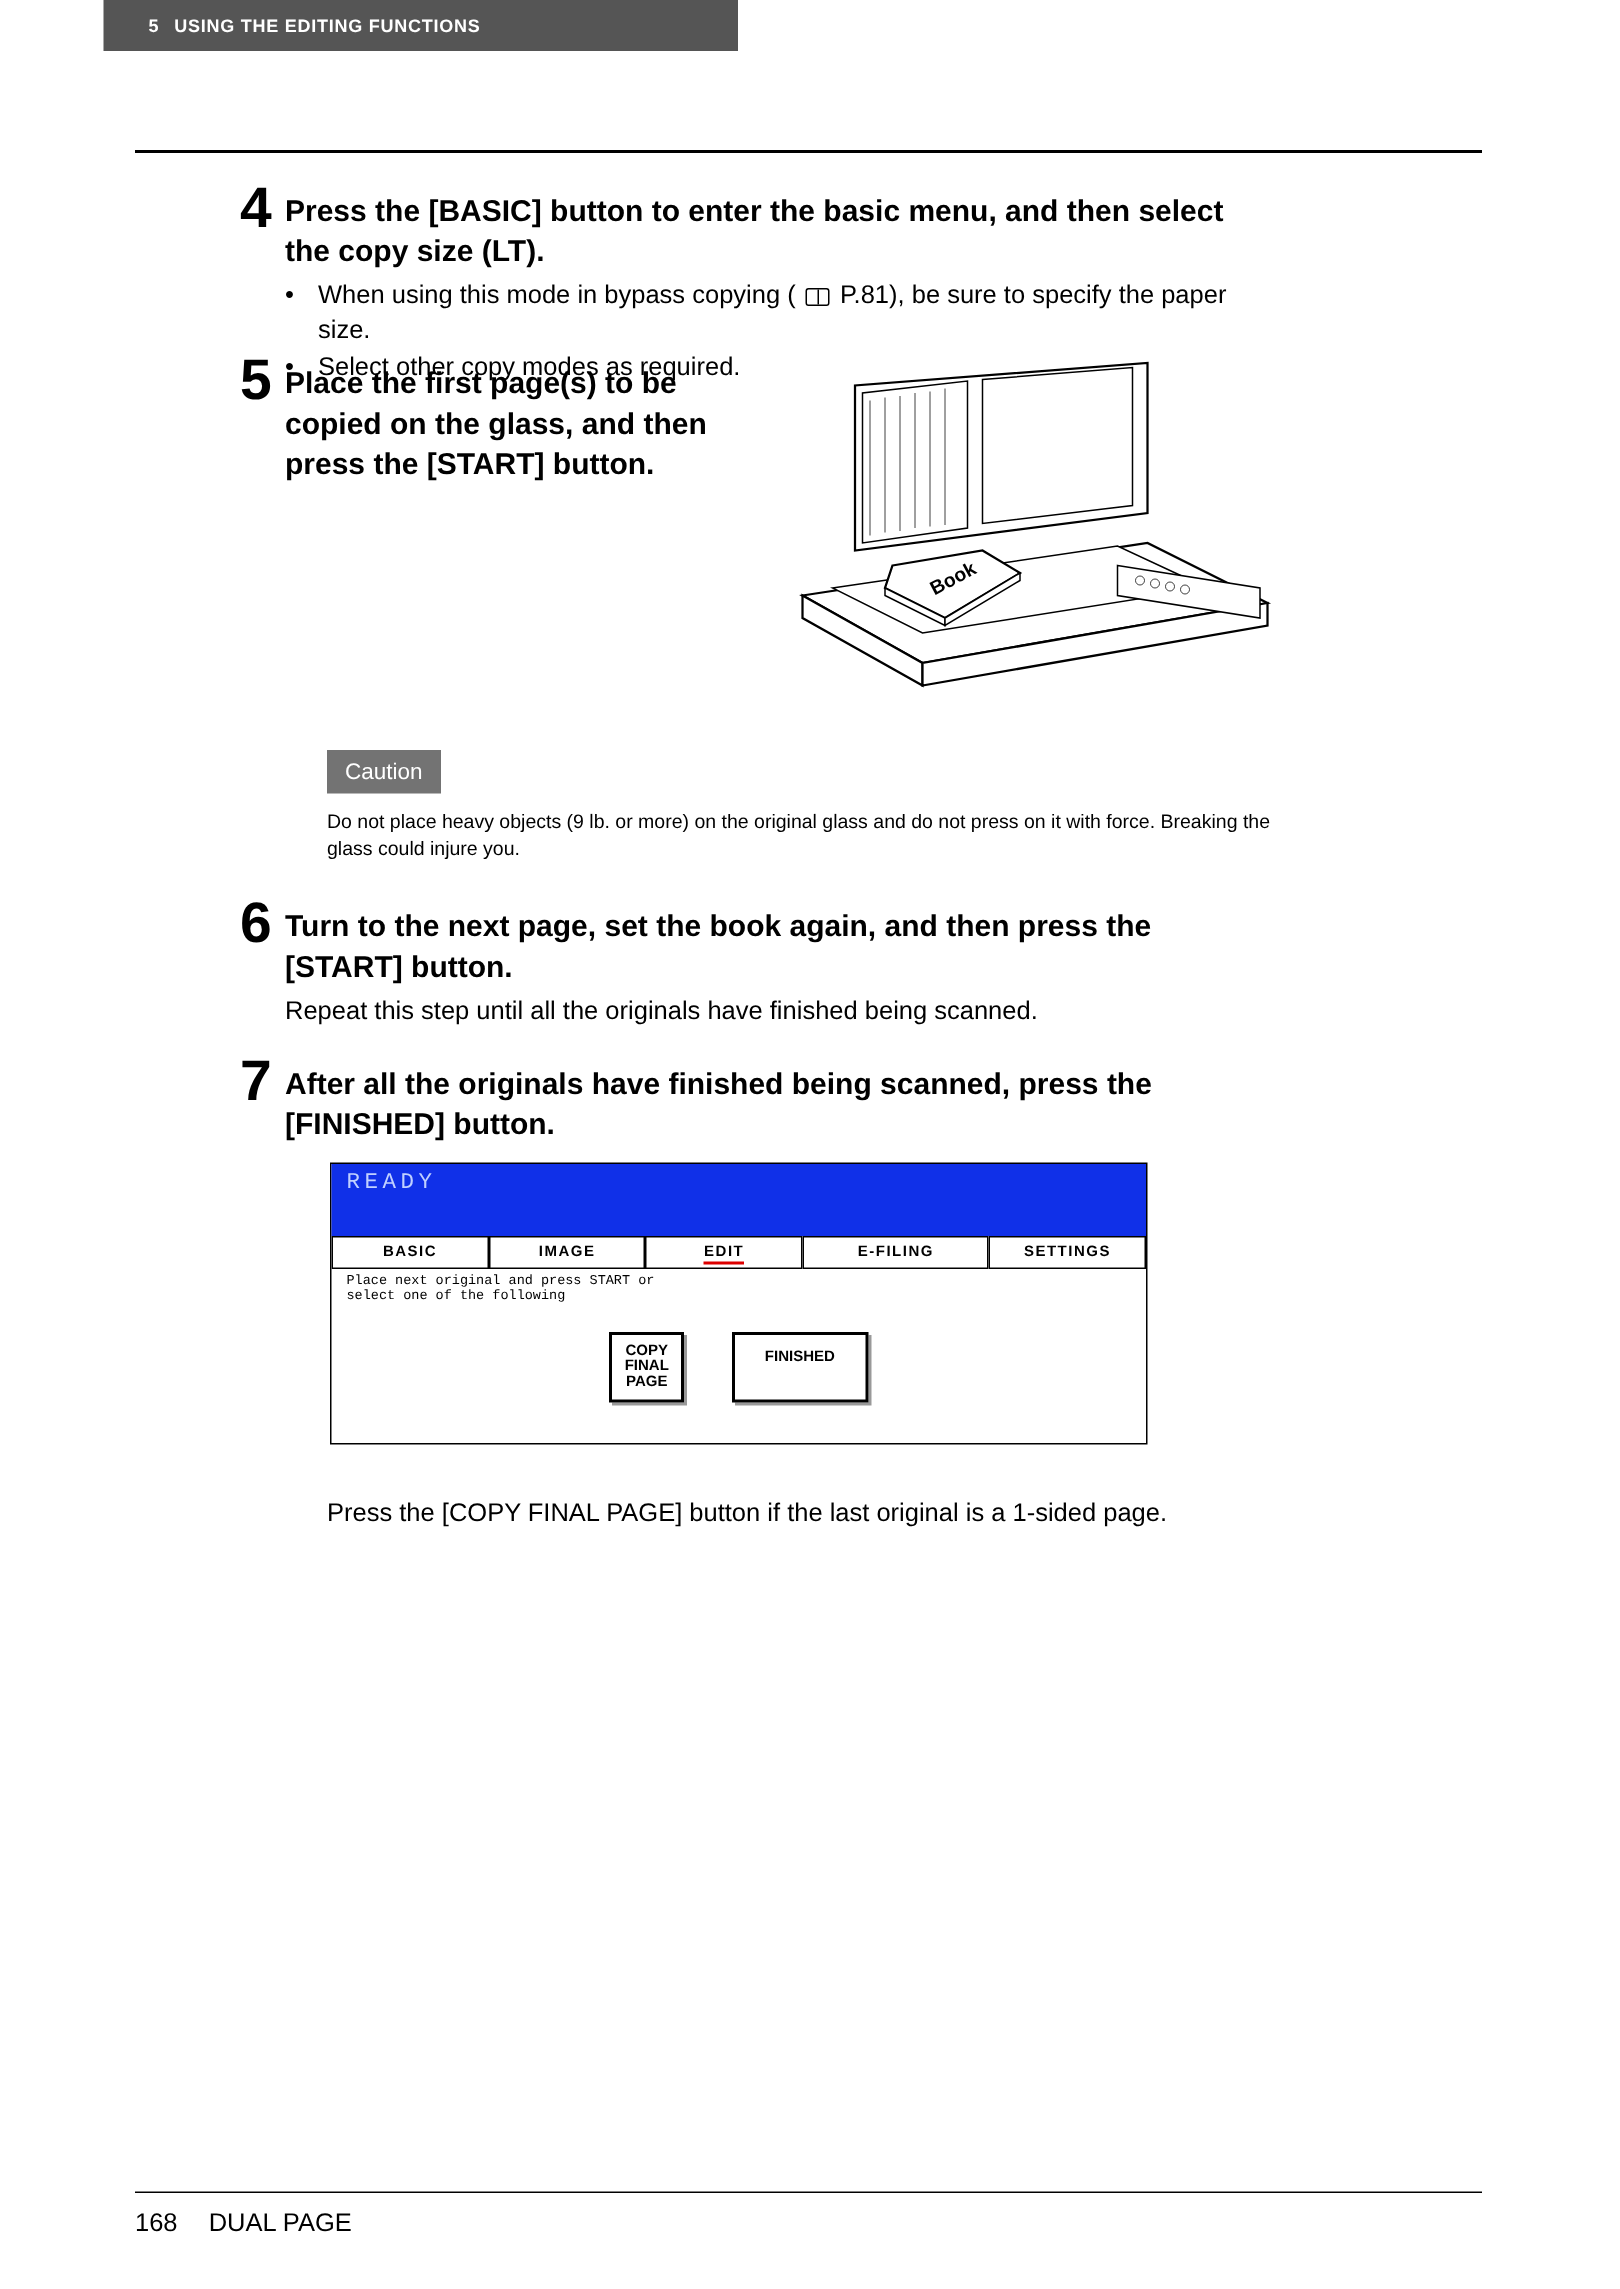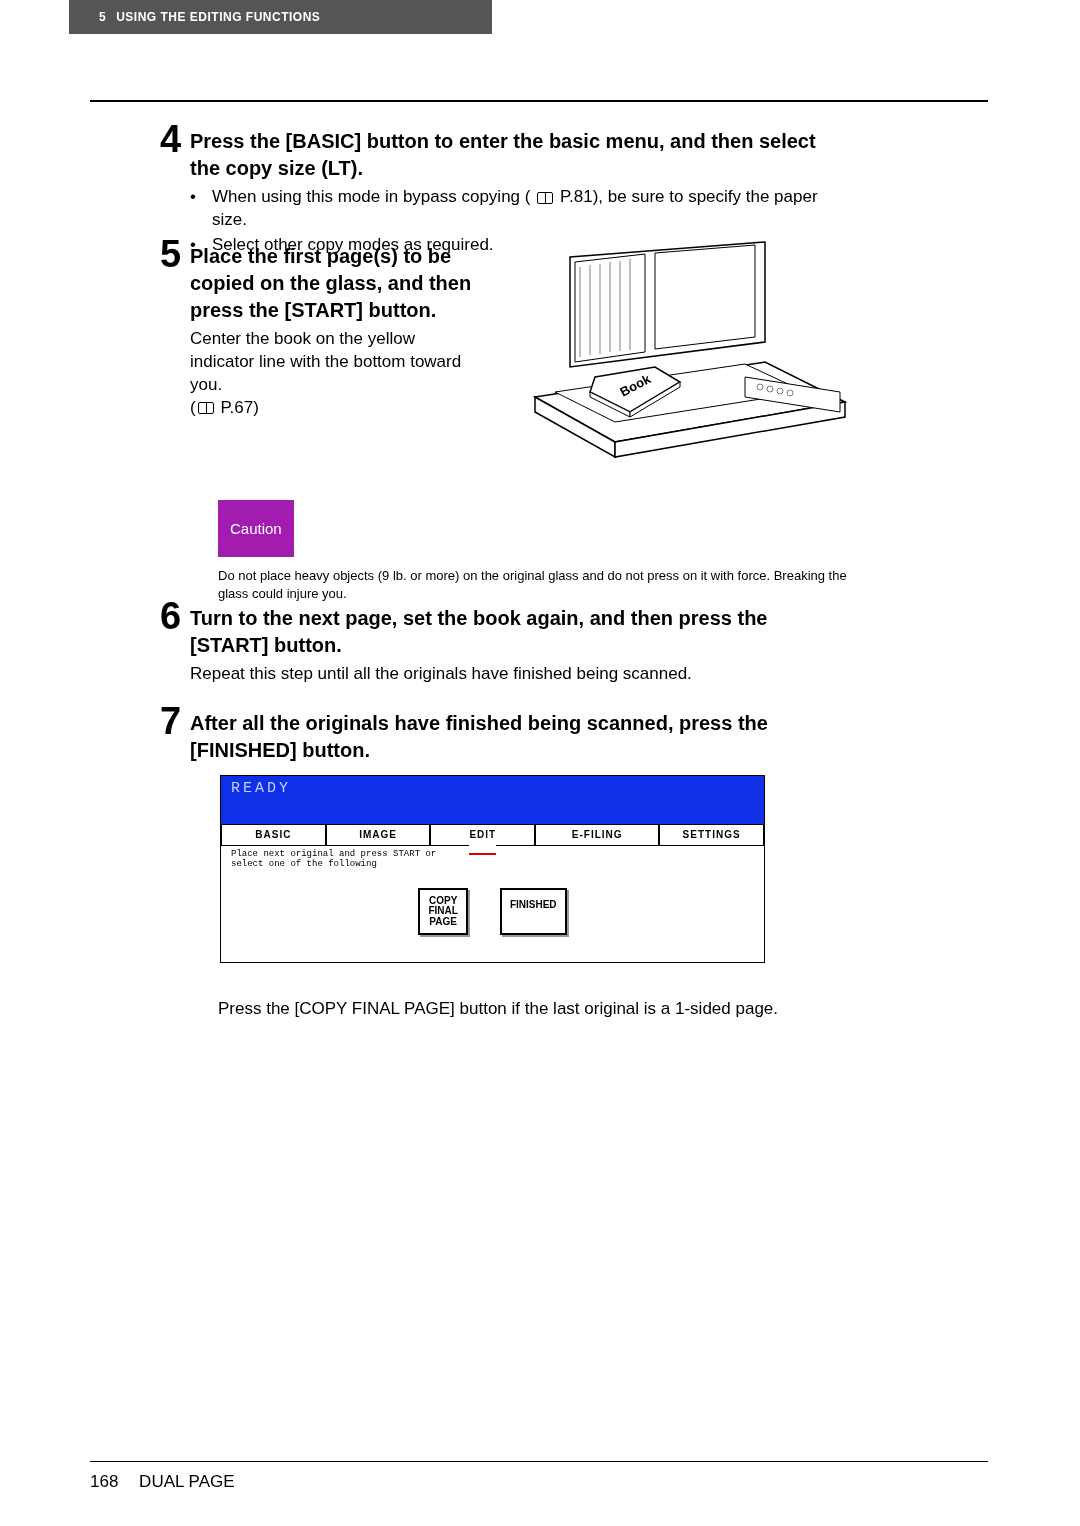--- a/index.html
+++ b/index.html
@@ -62,23 +62,23 @@
     .bullet {
       display: flex;
       margin-top: 2px;
     }
     .bullet .dot {
       width: 22px;
       flex-shrink: 0;
     }
     .caution-box {
       display: inline-block;
-      background: #a21caf;
+      background: #737373;
       color: #fff;
-      padding: 20px 12px;
+      padding: 6px 12px;
       font-size: 15px;
     }
     .book-icon {
       display: inline-block;
       width: 16px;
       height: 12px;
       border: 1px solid #000;
       border-radius: 2px;
       position: relative;
       vertical-align: middle;
@@ -158,21 +158,21 @@
       padding: 4px 0;
       text-align: center;
     }
     .tab-basic { width: 108px; }
     .tab-image { width: 108px; }
     .tab-edit { width: 108px; color: #000; background: #fff; }
     .tab-edit-inner { 
       background: #fff; 
       border-bottom: 2px solid #d00;
       display: inline-block;
-      padding-bottom: 13px;
+      padding-bottom: 1px;
     }
     .tab-efiling { width: 128px; margin-left: 0; }
     .tab-settings { width: 108px; }
     .screen-msg {
       font-size: 9px;
       padding: 4px 10px;
       font-family: 'Courier New', monospace;
       line-height: 1.1;
     }
     .screen-buttons {
@@ -186,21 +186,21 @@
       border: 2px solid #000;
       padding: 6px 8px;
       font-size: 10px;
       font-weight: bold;
       text-align: center;
       box-shadow: 2px 2px 0 #999;
       line-height: 1.05;
       background: #fff;
     }
     .btn-finished {
-      padding: 10px 8px;
+      padding: 10px 20px;
     }
     .footer-rule {
       position: absolute;
       bottom: 64px;
       left: 90px;
       width: 898px;
       height: 1px;
       background: #000;
     }
     .footer {
@@ -238,24 +238,20 @@
     <div class="bullet">
       <span class="dot">•</span>
       <span>Select other copy modes as required.</span>
     </div>
   </div>
 </div>
 
 <div class="step" style="top: 243px; width: 290px;">
   <div class="step-num">5</div>
   <div class="step-title">Place the first page(s) to be copied on the glass, and then press the [START] button.</div>
-  <div class="step-body">
-    <span>Center the book on the yellow indicator line with the bottom toward you.</span><br>
-    <span>(</span><span class="book-icon"></span><span> P.67)</span>
-  </div>
 </div>
 
 <svg class="scanner-illus" viewBox="0 0 350 225">
 
   <path d="M 20 160 L 250 125 L 330 165 L 100 205 Z" fill="#fff" stroke="#000" stroke-width="1.5"></path>
   <path d="M 20 160 L 20 175 L 100 220 L 100 205 Z" fill="#fff" stroke="#000" stroke-width="1.5"></path>
   <path d="M 100 205 L 100 220 L 330 180 L 330 165 Z" fill="#fff" stroke="#000" stroke-width="1.5"></path>
 
   <path d="M 40 155 L 230 127 L 290 155 L 100 185 Z" fill="#fff" stroke="#000" stroke-width="1"></path>
 

